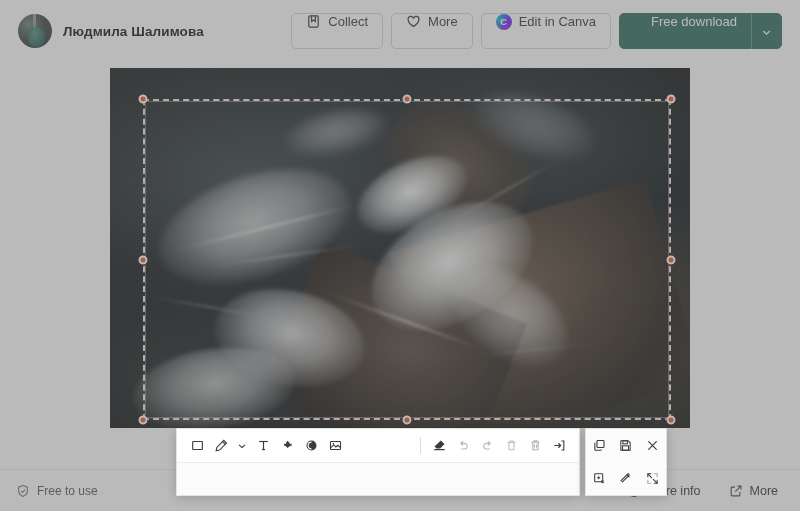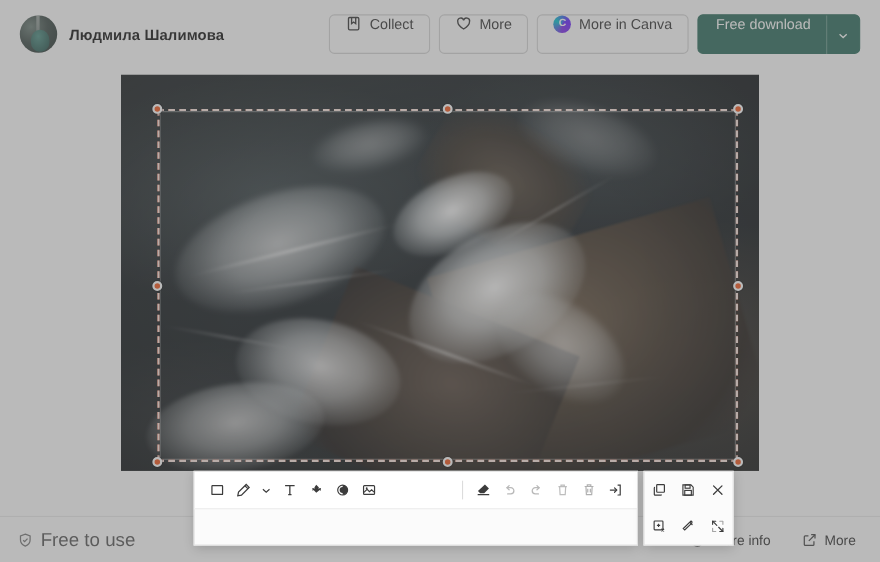--- a/index.html
+++ b/index.html
@@ -56,21 +56,21 @@
     display: inline-flex; align-items: flex-start; gap: 7px;
     padding: 0 14px;
     border: 1px solid #d6d6d6; border-radius: 5px;
     background: #ffffff;
     font-size: 13px; color: #333; white-space: nowrap;
     cursor: pointer;
   }
   .btn .ic { display: inline-flex; width: 15px; height: 15px; }
   .btn-download {
     background: #2b6b5b; border-color: #2b6b5b; color: #fff;
-    padding: 0 0 0 16px; font-size: 13px; gap: 0;
+    padding: 0 0 0 31px; font-size: 13px; gap: 0;
   }
   .btn-download .dl-label { padding-right: 14px; }
   .btn-download .dl-caret {
     display: inline-flex; align-items: center; justify-content: center;
     width: 30px; height: 36px;
     border-left: 1px solid rgba(255,255,255,.28);
   }
   .canva-logo {
     width: 16px; height: 16px; border-radius: 50%;
     background: conic-gradient(from 180deg, #7d2ae8, #00c4cc, #6420ff, #7d2ae8);
@@ -218,21 +218,21 @@
   }
 
   
   .footer {
     position: absolute; left: 0; right: 0; bottom: 0; height: 42px;
     background: #ffffff;
     display: flex; align-items: center; padding: 0 16px;
     border-top: 1px solid #ececec;
     z-index: 30;
   }
-  .free-use { display: flex; align-items: center; gap: 7px; font-size: 17px; color: #555; }
+  .free-use { display: flex; align-items: center; gap: 7px; font-size: 12px; color: #555; }
   .footer-right { margin-left: auto; display: flex; align-items: center; gap: 16px; }
   .footer-btn {
     display: inline-flex; align-items: center; gap: 7px;
     font-size: 12.5px; color: #333; cursor: pointer;
     background: none; border: none; padding: 4px 6px;
   }
   svg { display: block; }
 </style>
 </head>
 <body>
@@ -264,21 +264,21 @@
         <span class="ic">
           <svg viewBox="0 0 16 16" width="15" height="15" fill="none" stroke="#333" stroke-width="1.3">
             <path d="M8 13.2S2.3 9.7 2.3 6.1A2.9 2.9 0 0 1 8 4.8a2.9 2.9 0 0 1 5.7 1.3c0 3.6-5.7 7.1-5.7 7.1z"></path>
           </svg>
         </span>
         <span>More</span>
       </button>
 
       <button class="btn">
         <span class="canva-logo">C</span>
-        <span>More in Canva</span>
+        <span>Edit in Canva</span>
       </button>
 
       <button class="btn btn-download">
         <span class="dl-label">Free download</span>
         <span class="dl-caret">
           <svg viewBox="0 0 16 16" width="13" height="13" fill="none" stroke="#ffffff" stroke-width="1.5">
             <path d="M4 6.2 8 10l4-3.8"></path>
           </svg>
         </span>
       </button>

